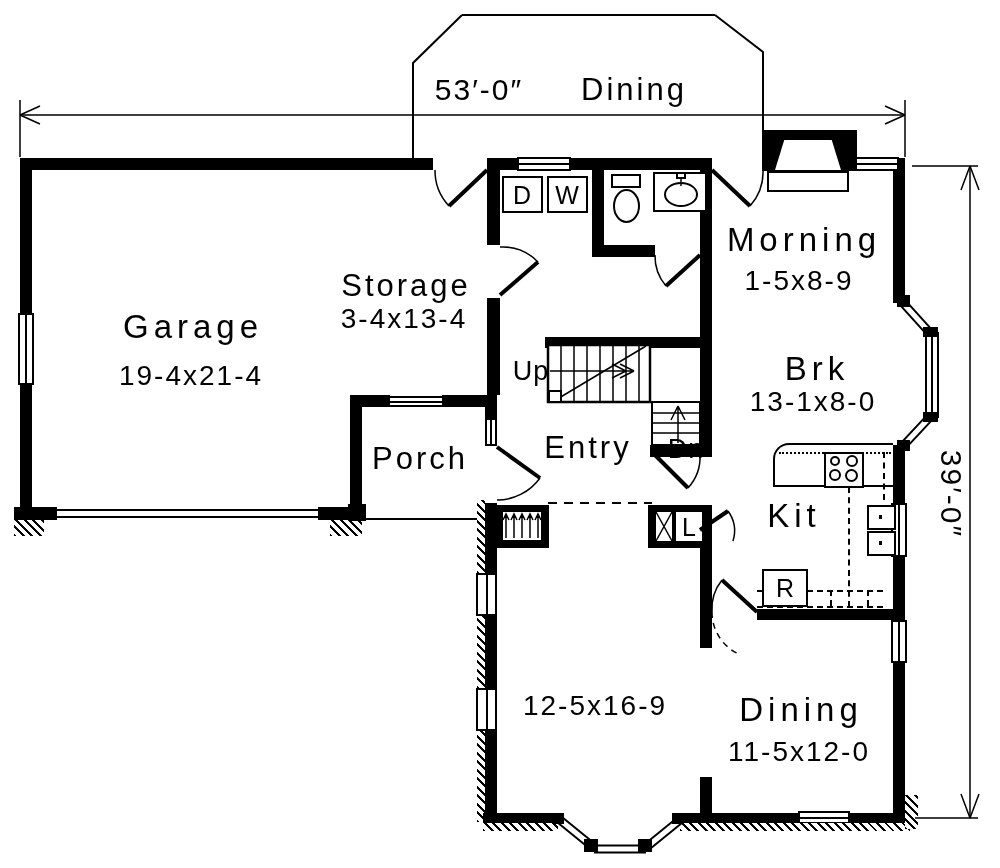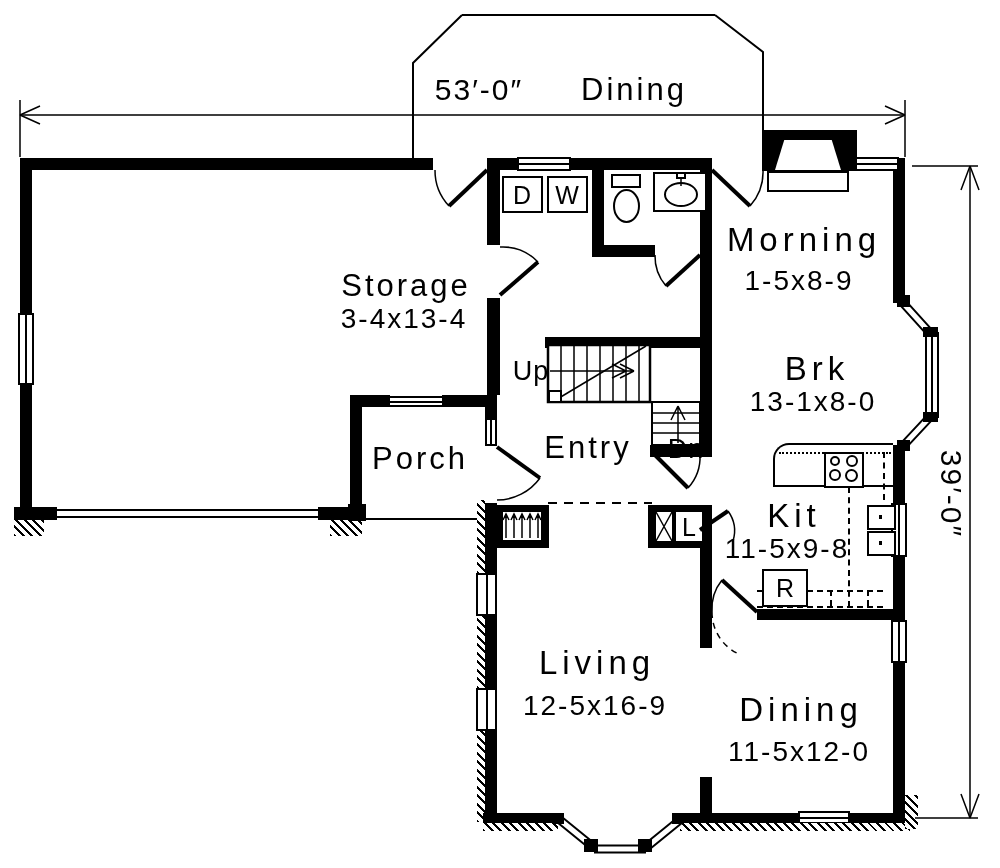--- a/index.html
+++ b/index.html
@@ -203,33 +203,33 @@
       <rect x="897" y="440" width="13" height="11" fill="#000" stroke="none"></rect>
 
       <path d="M681,179 V186" stroke-width="1.5"></path>
     </g>
   </svg>
 
   <span class="lbl mid" style="left:479px;top:90px">53′-0″</span>
   <span class="lbl big" style="left:634px;top:90px">Dining</span>
   <span class="lbl vdim" style="left:951px;top:494px">39′-0″</span>
 
+  <span class="lbl name" style="left:193px;top:327px">Garage</span>
+  <span class="lbl dims" style="left:191px;top:376px">19-4x21-4</span>
   <span class="lbl big" style="left:406px;top:286px">Storage</span>
   <span class="lbl dims" style="left:404px;top:319px">3-4x13-4</span>
   <span class="lbl big" style="left:420px;top:459px">Porch</span>
   <span class="lbl big" style="left:588px;top:448px">Entry</span>
   <span class="lbl updn" style="left:531px;top:371px">Up</span>
   <span class="lbl updn" style="left:686px;top:449px">Dn</span>
   <span class="lbl name" style="left:804px;top:240px">Morning</span>
   <span class="lbl dims" style="left:799px;top:281px">1-5x8-9</span>
   <span class="lbl name" style="left:817px;top:369px">Brk</span>
   <span class="lbl dims" style="left:813px;top:402px">13-1x8-0</span>
   <span class="lbl name" style="left:794px;top:516px">Kit</span>
-  <span class="lbl dims" style="left:787px;top:549px">11-5x9-8</span>
-  <span class="lbl name" style="left:597px;top:663px">Living</span>
   <span class="lbl dims" style="left:595px;top:706px">12-5x16-9</span>
   <span class="lbl name" style="left:801px;top:710px">Dining</span>
   <span class="lbl dims" style="left:799px;top:752px">11-5x12-0</span>
 
   <span class="lbl small" style="left:522px;top:195px">D</span>
   <span class="lbl small" style="left:567px;top:195px">W</span>
   <span class="lbl small" style="left:785px;top:588px">R</span>
   <span class="lbl small" style="left:689px;top:527px">L</span>
 
 </div>

